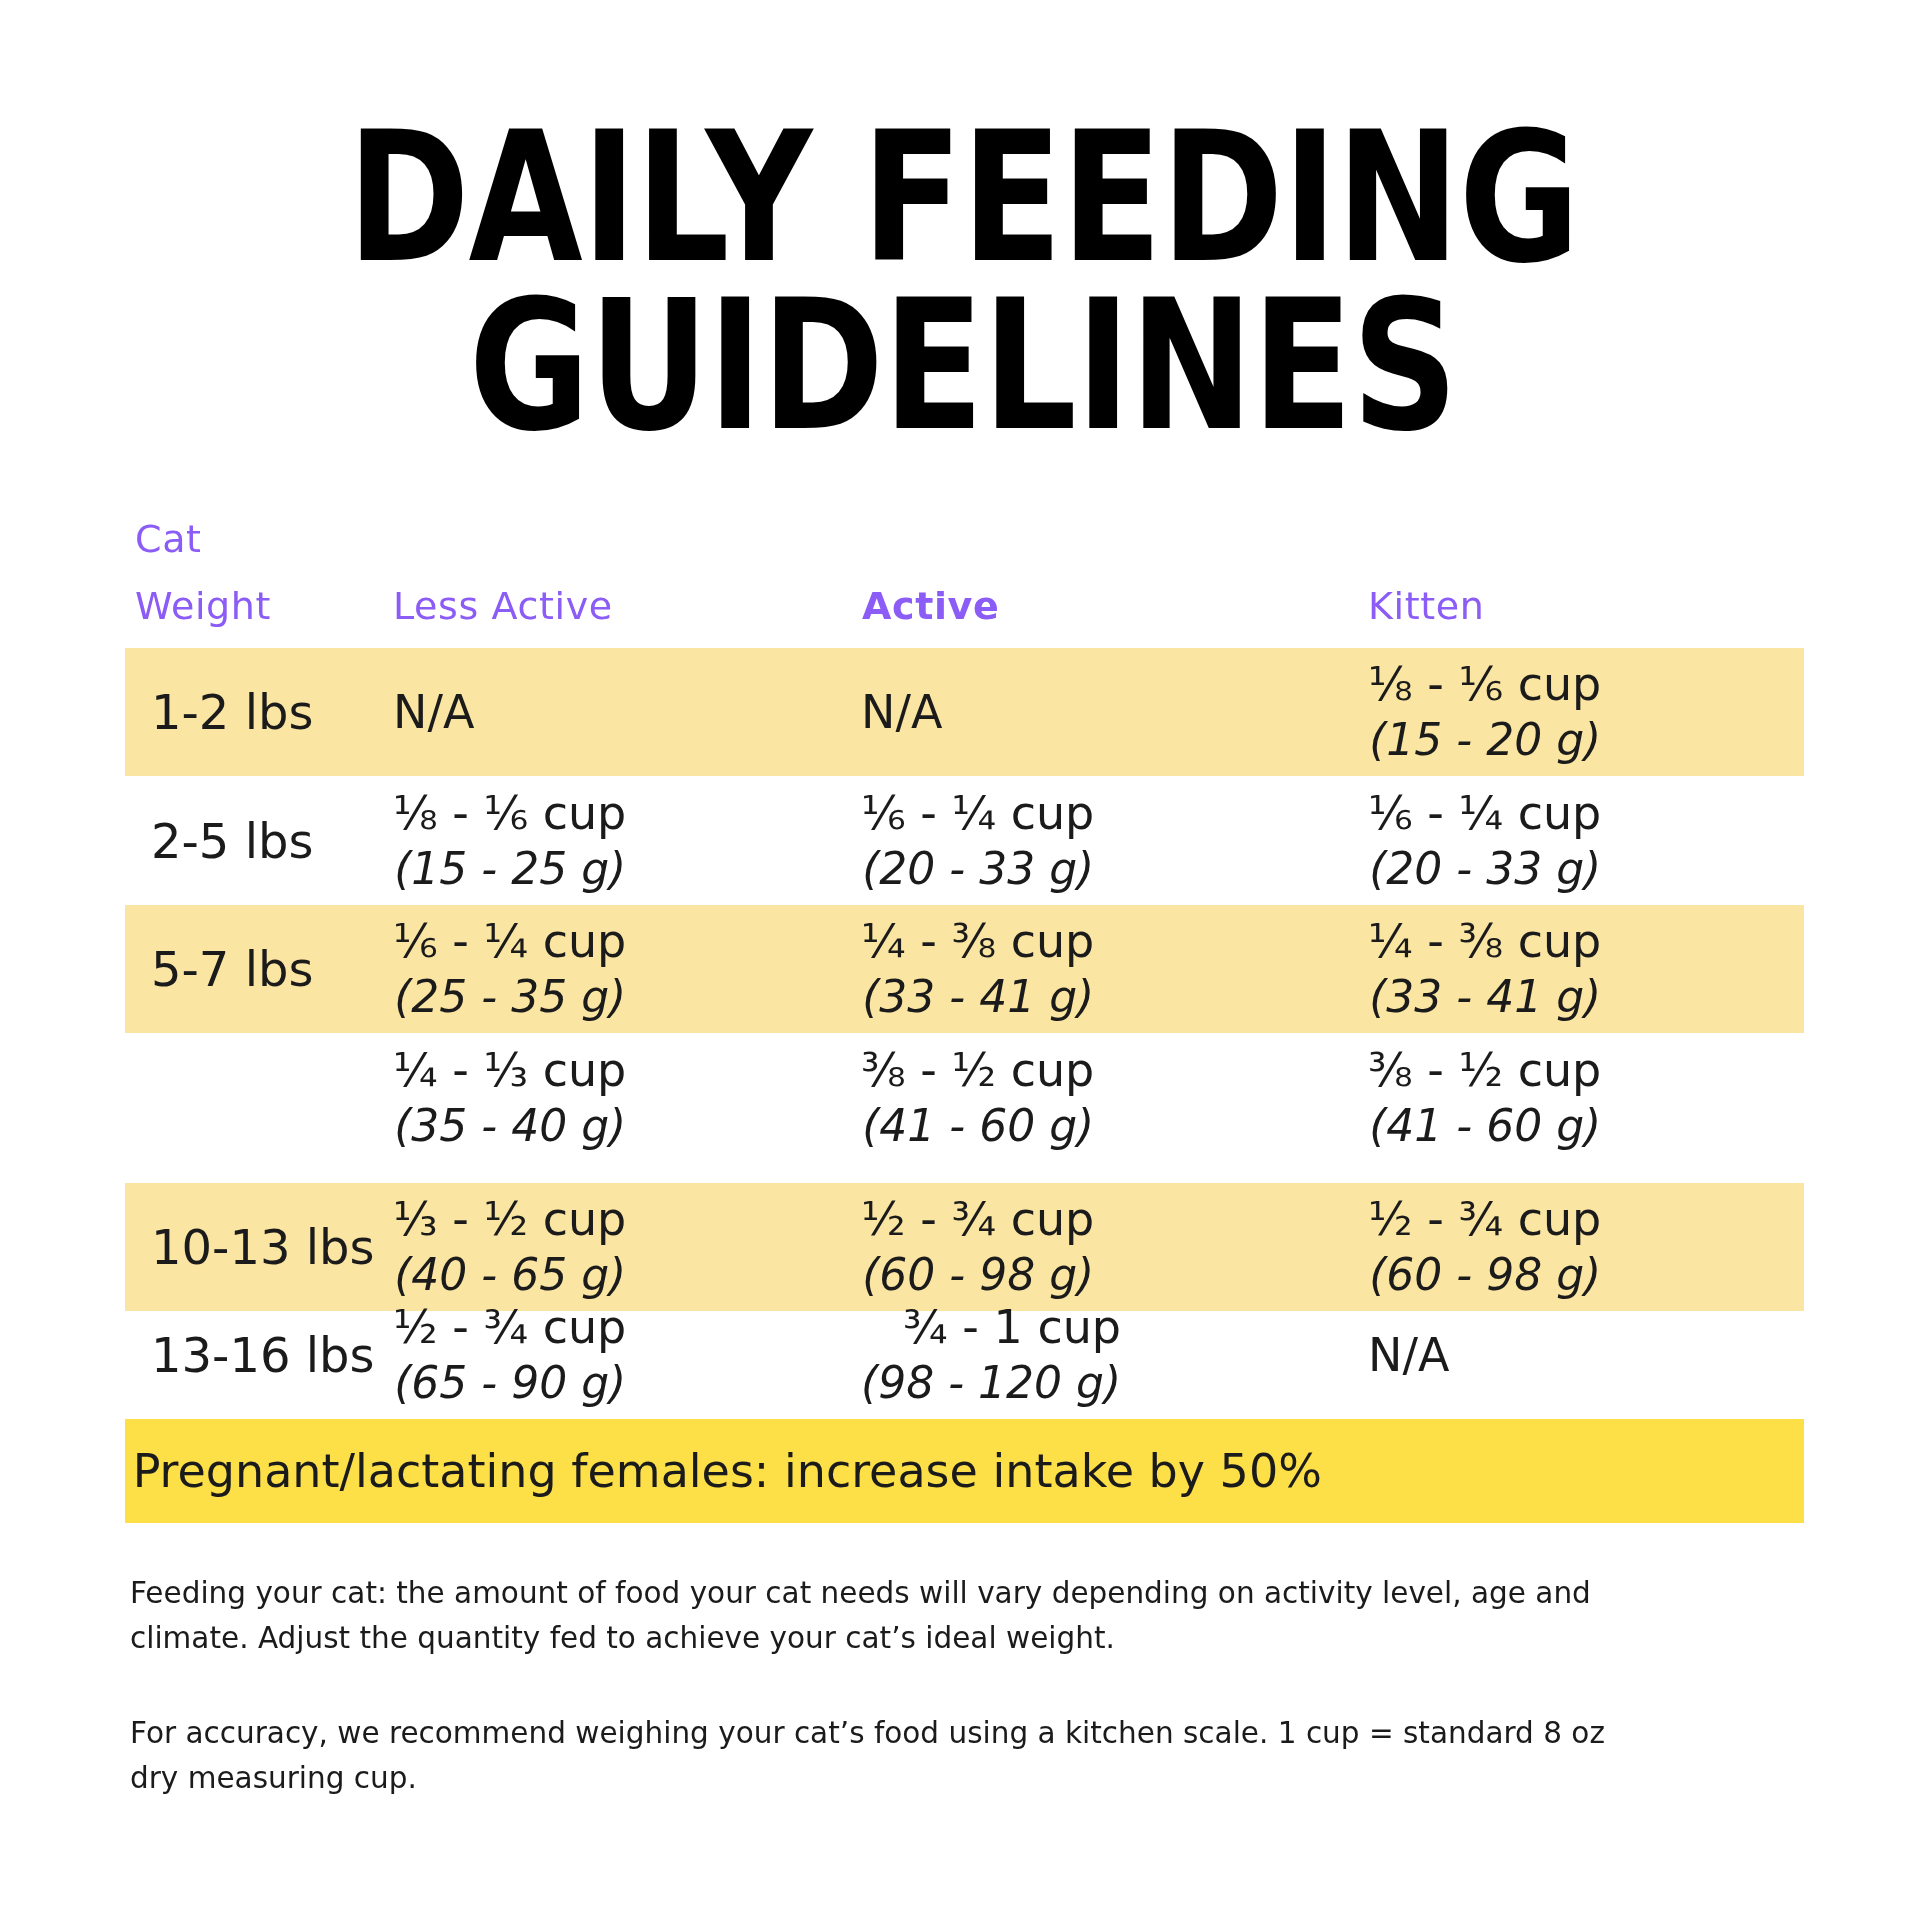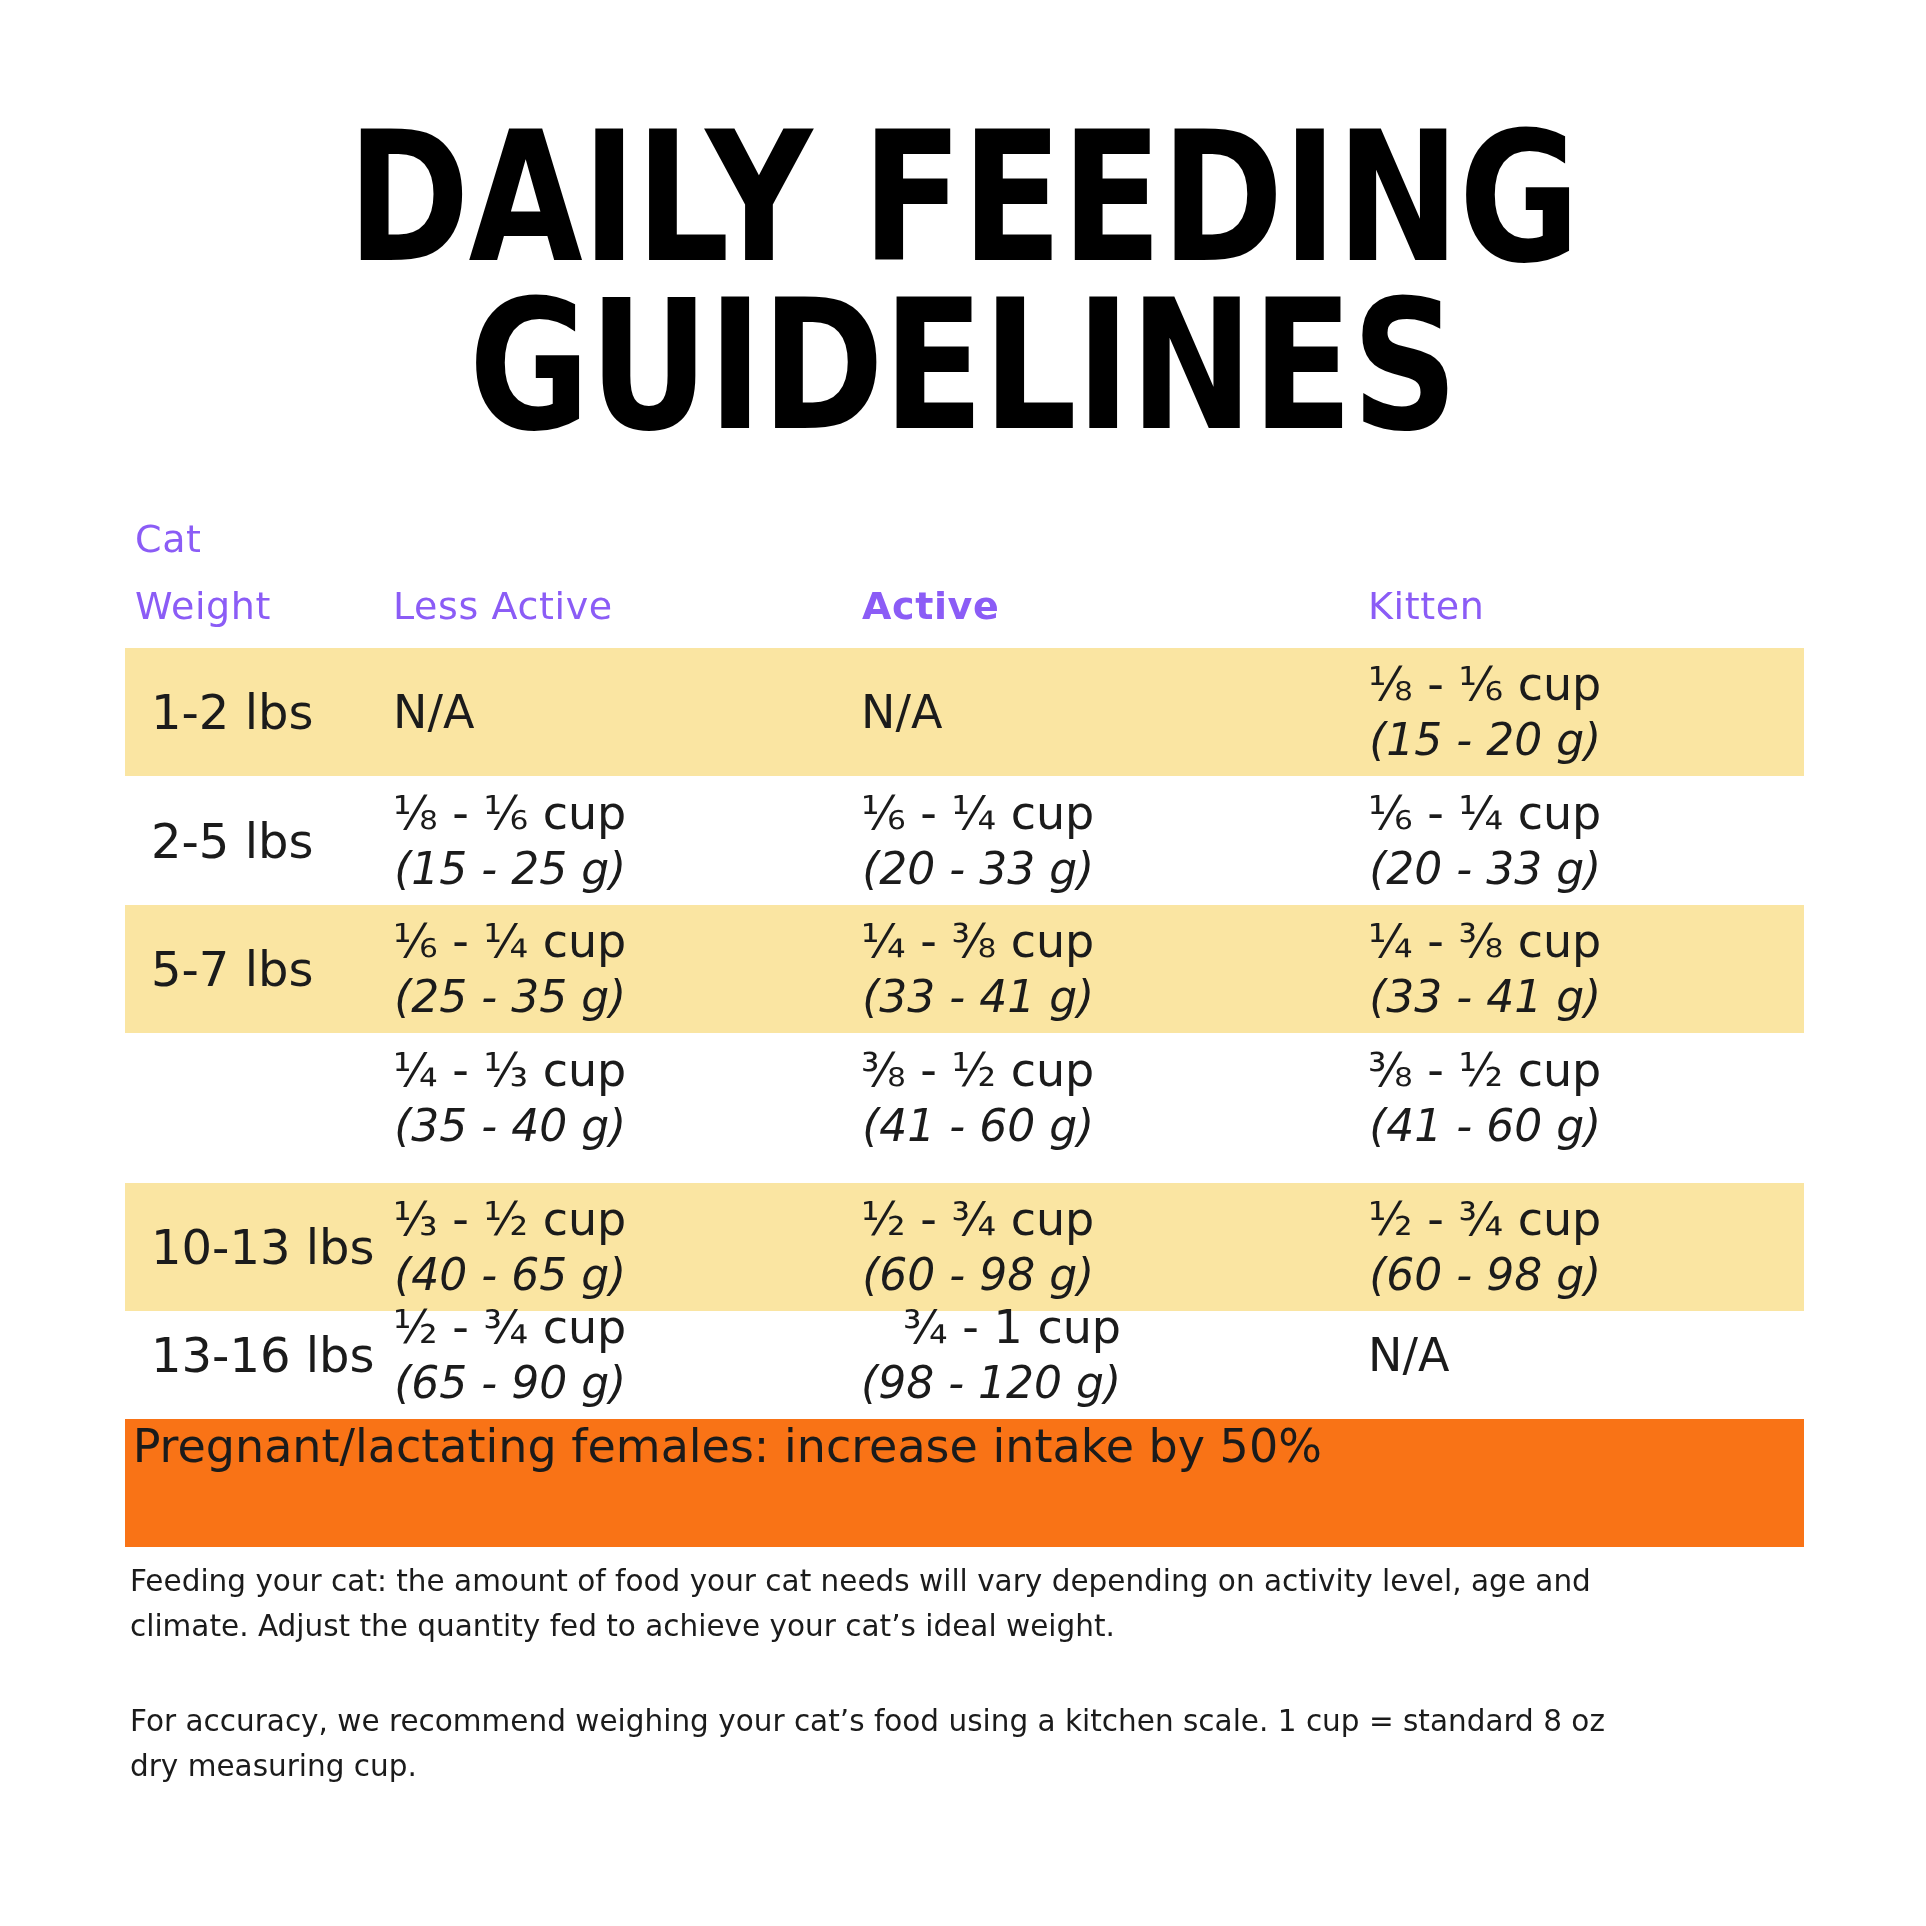--- a/index.html
+++ b/index.html
@@ -64,39 +64,39 @@
   .cell-active { left: 736px; }
   .cell-kitten { left: 1243px; }
   .weight-label { font-size: 48px; line-height: 58px; }
   .cups  { font-size: 46px; line-height: 56px; }
   .grams { font-size: 44px; line-height: 56px; font-style: italic; }
   .grams:empty { display: none; }
   
   .banner {
     position: absolute;
     left: 125px; top: 1419px;
-    width: 1679px; height: 128px;
-    background: #f97316;
-    display: flex; align-items: flex-start;
+    width: 1679px; height: 104px;
+    background: #fde047;
+    display: flex; align-items: center;
   }
   .banner-text {
     font-size: 46px;
     padding-left: 7.7px;
     color: #1b1b1b;
   }
   
   .notes {
     position: absolute;
     left: 130px; top: 1559px;
     width: 1682px;
   }
   .note {
     font-size: 29.5px;
     line-height: 45px;
-    margin: 0 0 50px 0;
+    margin: 12px 0 50px 0;
     white-space: pre-line;
     color: #1b1b1b;
   }
 </style>
 </head>
 <body>
 
 <div id="canvas">
 
   <div class="title">DAILY FEEDING

